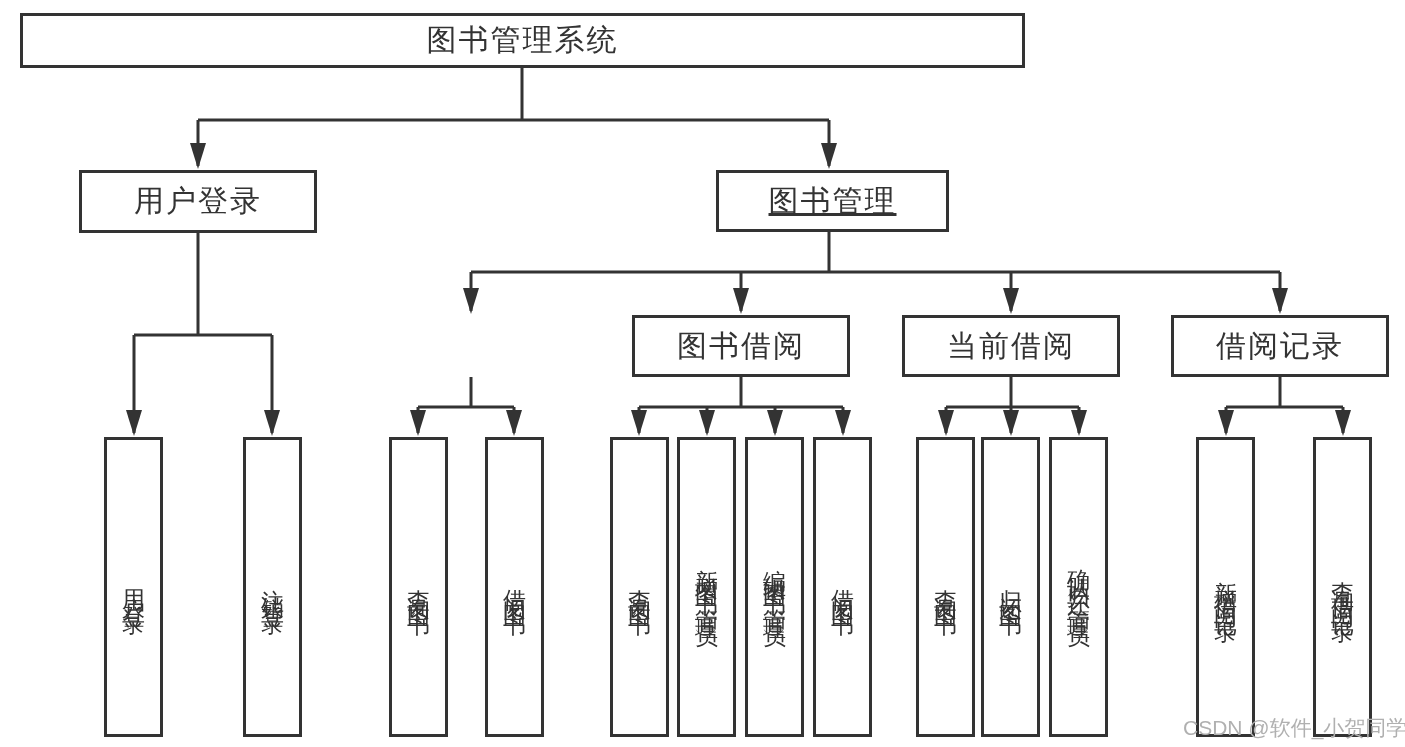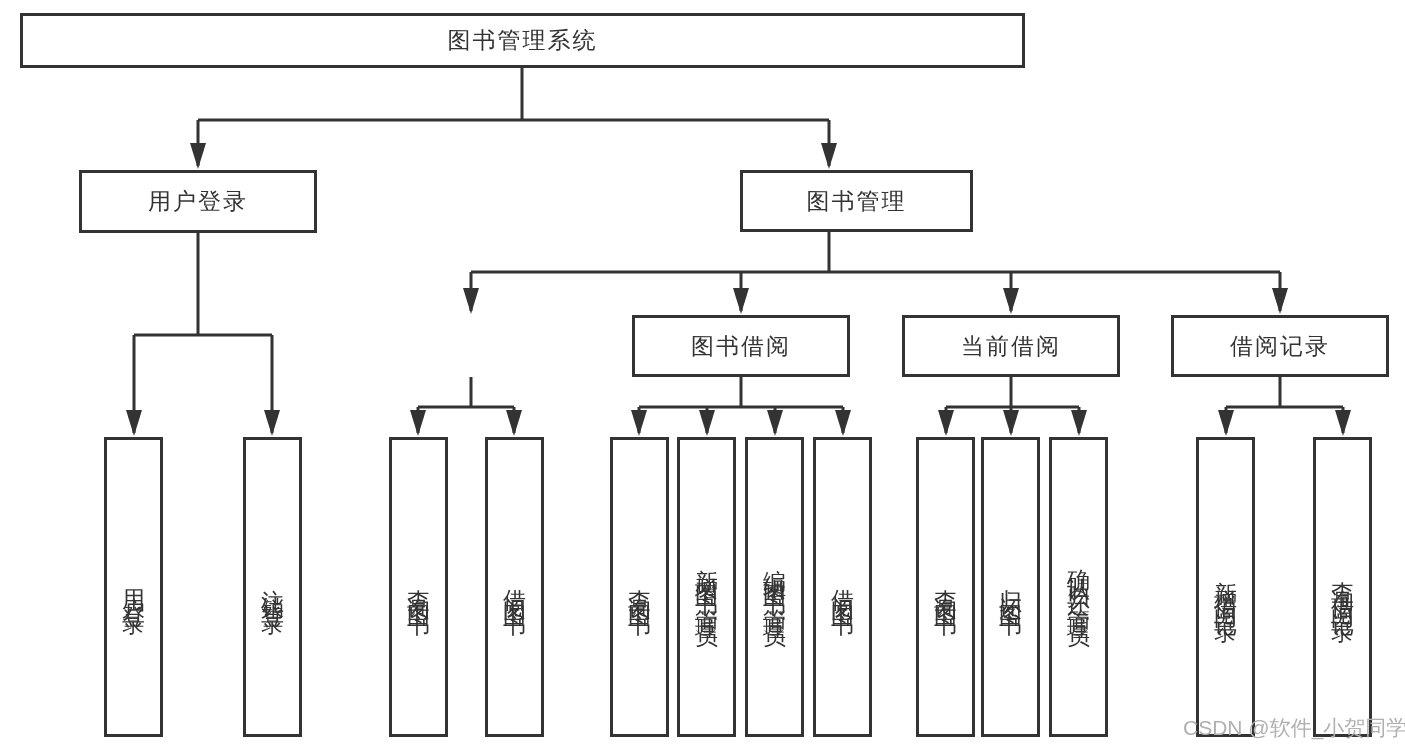--- a/index.html
+++ b/index.html
@@ -27,36 +27,36 @@
     position: absolute;
     box-sizing: border-box;
     border: 3px solid #333333;
     background: #ffffff;
     display: flex;
     align-items: center;
     justify-content: center;
     color: #333333;
   }
   .h-box span {
-    font-size: 23px;
+    font-size: 30px;
     letter-spacing: 2px;
     white-space: nowrap;
   }
   .v-box span {
     writing-mode: vertical-rl;
     text-orientation: mixed;
     font-size: 23px;
     line-height: 1;
     letter-spacing: 8px;
     white-space: nowrap;
   }
   
   .n-root   { left: 20px;   top: 13px;  width: 1005px; height: 55px; }
   .n-l2-0   { left: 79px;   top: 170px; width: 238px;  height: 63px; }
-  .n-l2-1   { left: 740px;  top: 170px; width: 233px;  height: 62px; }
+  .n-l2-1   { left: 716px;  top: 170px; width: 233px;  height: 62px; text-decoration: underline; }
   .n-l3-0   { left: 362px;  top: 315px; width: 218px;  height: 62px; }
   .n-l3-1   { left: 632px;  top: 315px; width: 218px;  height: 62px; }
   .n-l3-2   { left: 902px;  top: 315px; width: 218px;  height: 62px; }
   .n-l3-3   { left: 1171px; top: 315px; width: 218px;  height: 62px; }
   .leaf     { top: 437px; width: 59px; height: 300px; }
   .n-leaf-0  { left: 104px; }
   .n-leaf-1  { left: 243px; }
   .n-leaf-2  { left: 389px; }
   .n-leaf-3  { left: 485px; }
   .n-leaf-4  { left: 610px; }

